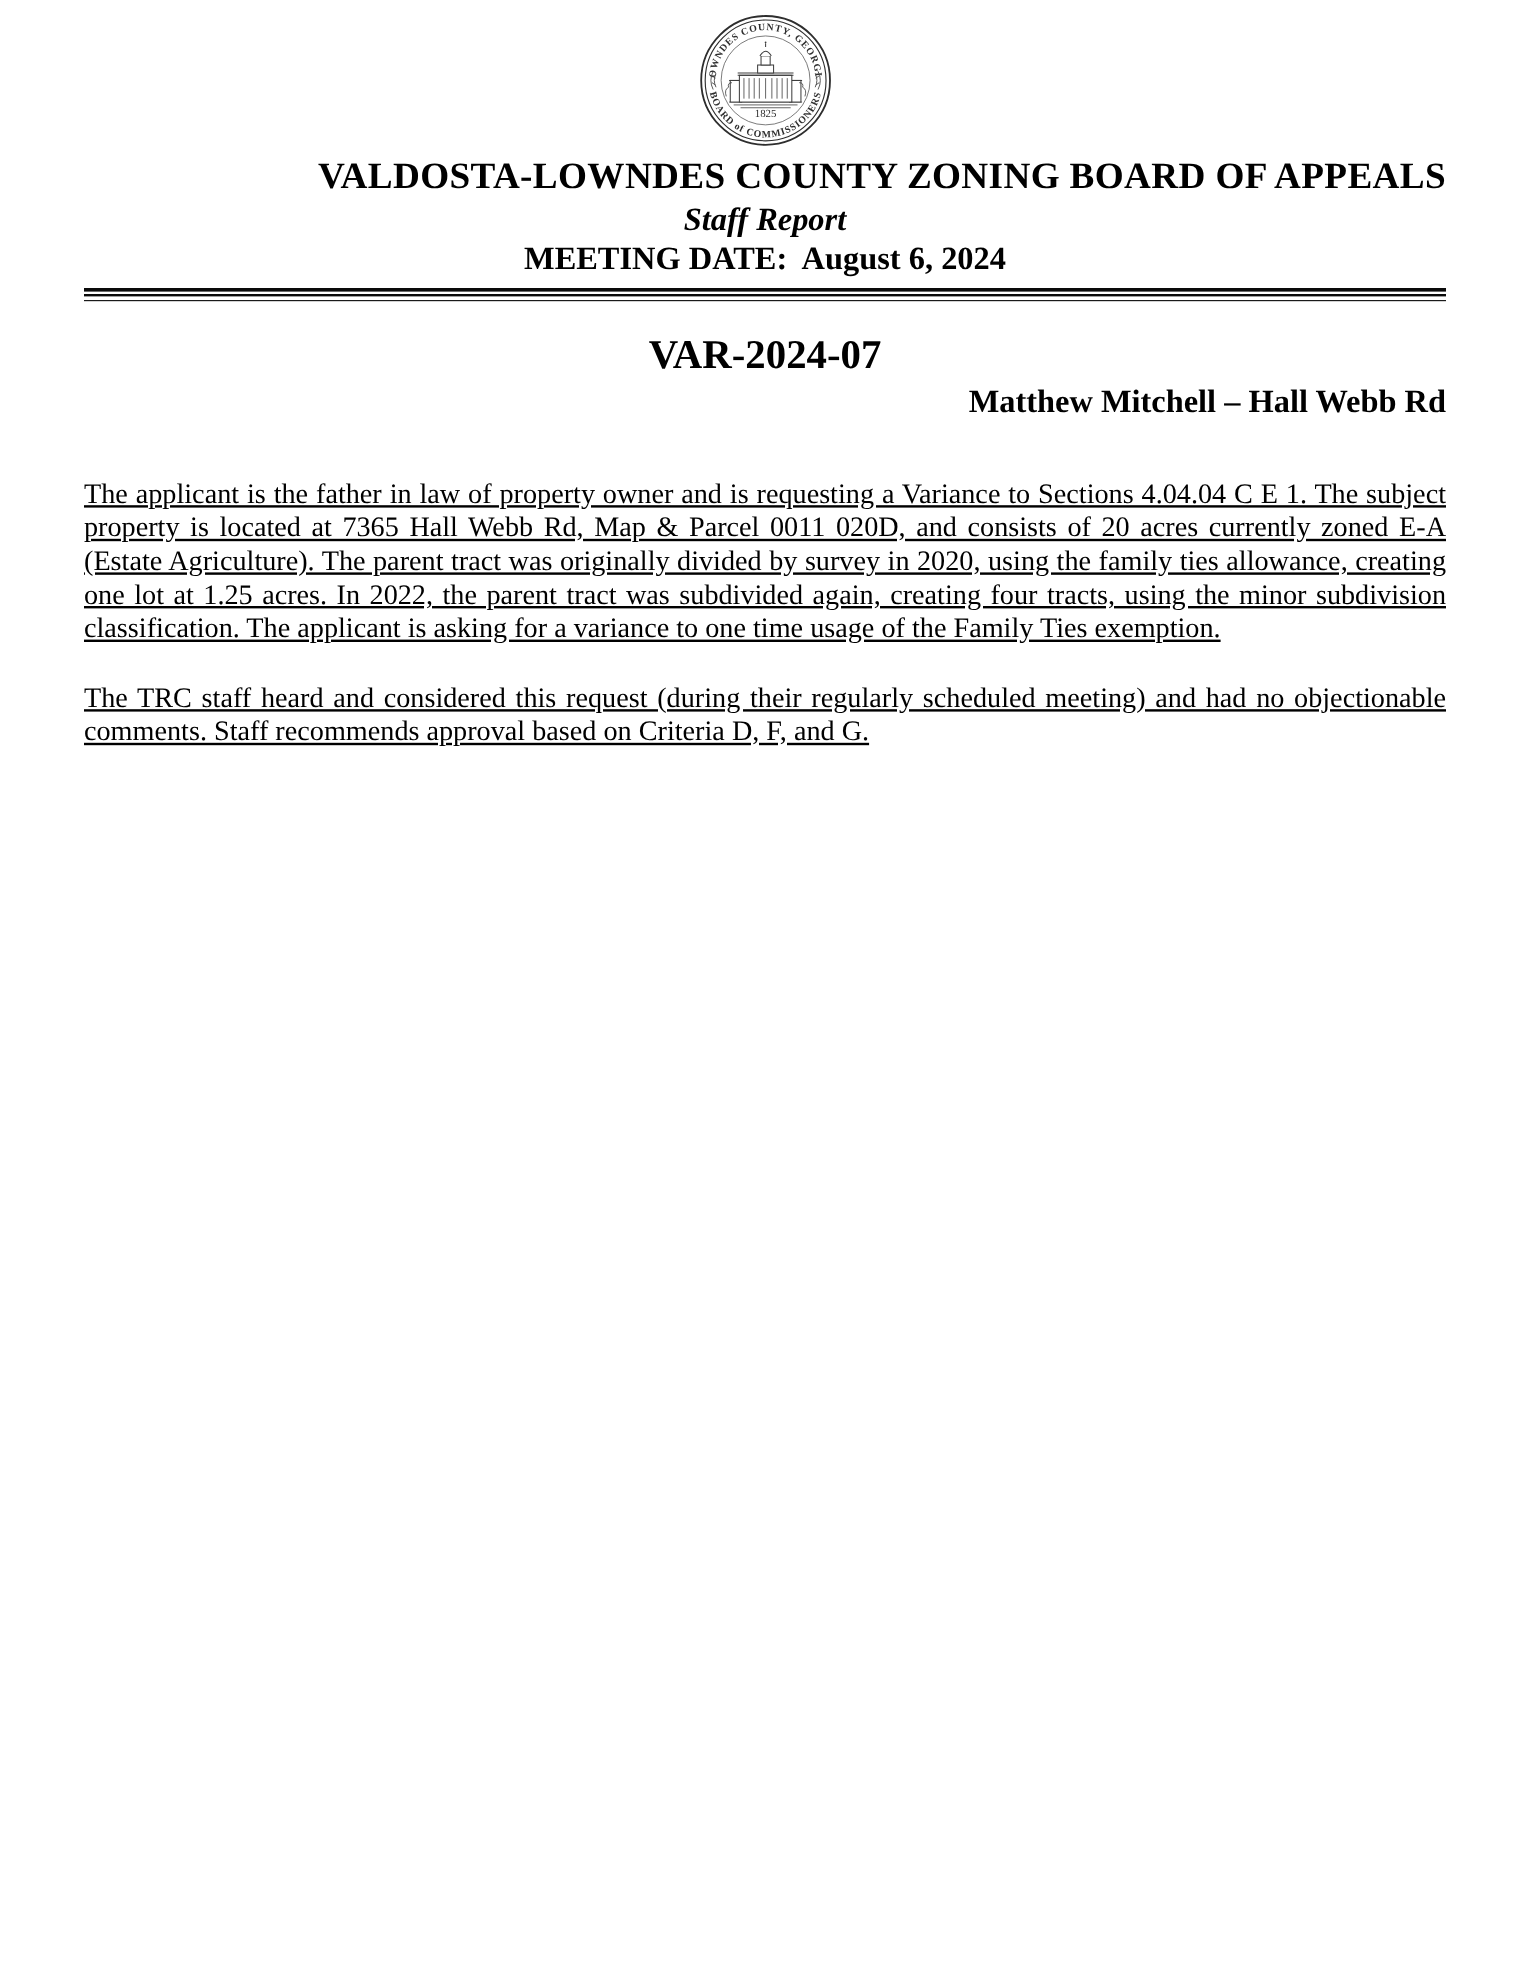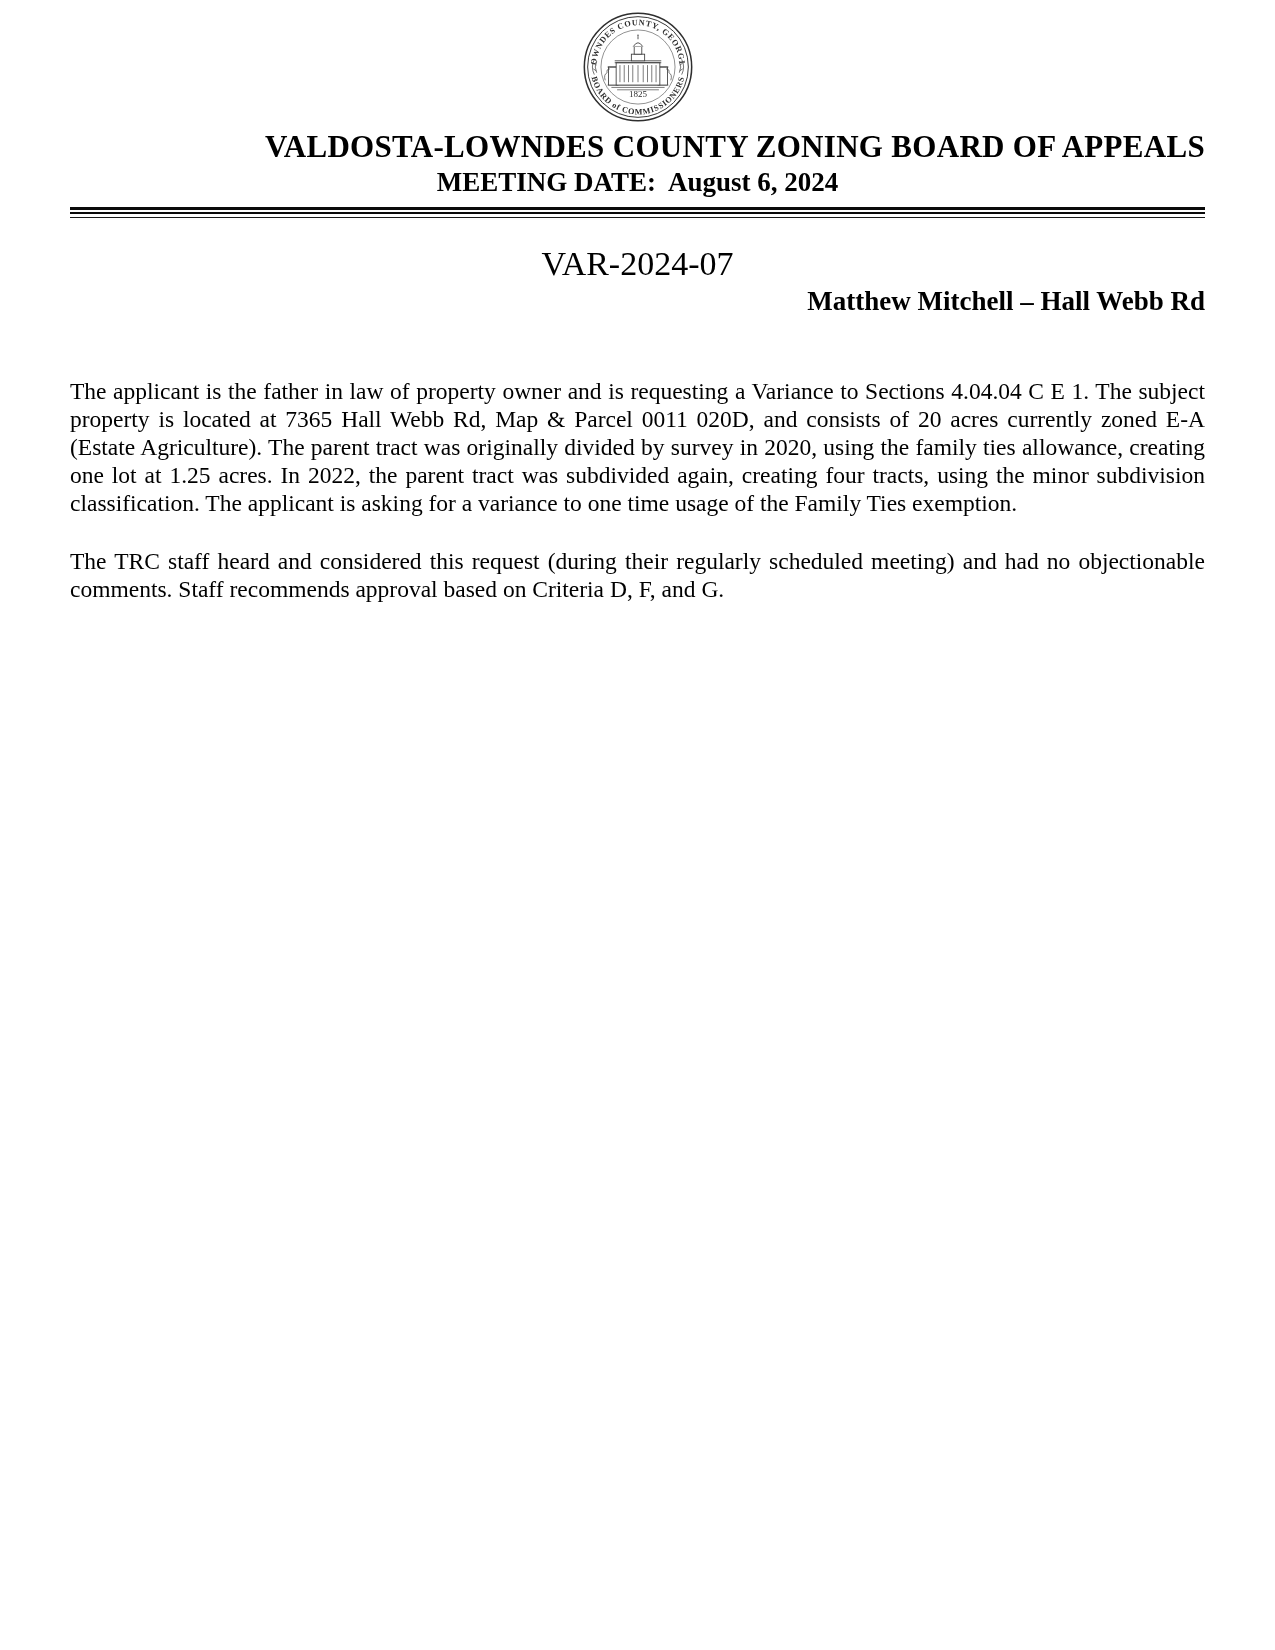--- a/index.html
+++ b/index.html
@@ -47,32 +47,32 @@
     line-height: 31px;
     white-space: pre-wrap;
   }
   .divider { margin-top: 9px; }
   .divider .l1 { height: 0; border-top: 3px solid #0a0a0a; }
   .divider .l2 { height: 0; border-top: 2.5px solid #0a0a0a; margin-top: 2px; }
   .divider .l3 { height: 0; border-top: 1.5px solid #1a1a1a; margin-top: 2.5px; }
   .case-number {
     margin-top: 26px;
     text-align: center;
-    font-weight: normal;
+    font-weight: bold;
     font-size: 34px;
     line-height: 40px;
   }
   .case-applicant {
     margin-top: 1px;
     text-align: right;
     font-weight: bold;
     font-size: 27px;
     line-height: 32px;
   }
-  .content { margin-top: 60px; }
+  .content { margin-top: 48px; text-decoration: underline; }
   .content p {
     margin: 0;
     font-size: 23.5px;
     line-height: 28.2px;
     text-align: justify;
   }
   .content p + p { margin-top: 29px; }
   .seal-text { font-family: "Liberation Serif", "DejaVu Serif", serif; fill: #2e2e2e; }
 </style>
 </head>
@@ -123,20 +123,21 @@
         <circle cx="60" cy="26.6" r="0.8" fill="#3d3d3d" stroke="none"></circle>
 
         <path d="M25.5 74 q-2 -6 2 -8 q-1 -4 3 -4 M94.5 74 q2 -6 -2 -8 q1 -4 -3 -4" fill="none" stroke-width="0.7"></path>
       </g>
 
       <text x="60" y="92" text-anchor="middle" class="seal-text" font-size="9.5">1825</text>
     </svg>
   </div>
 
   <div class="doc-title">VALDOSTA-LOWNDES COUNTY ZONING BOARD OF APPEALS</div>
+  <div class="doc-subtitle">Staff Report</div>
   <div class="doc-meeting-date">MEETING DATE:  August 6, 2024</div>
 
   <div class="divider">
     <div class="l1"></div>
     <div class="l2"></div>
     <div class="l3"></div>
   </div>
 
   <div class="case-number">VAR-2024-07</div>
   <div class="case-applicant">Matthew Mitchell – Hall Webb Rd</div>

